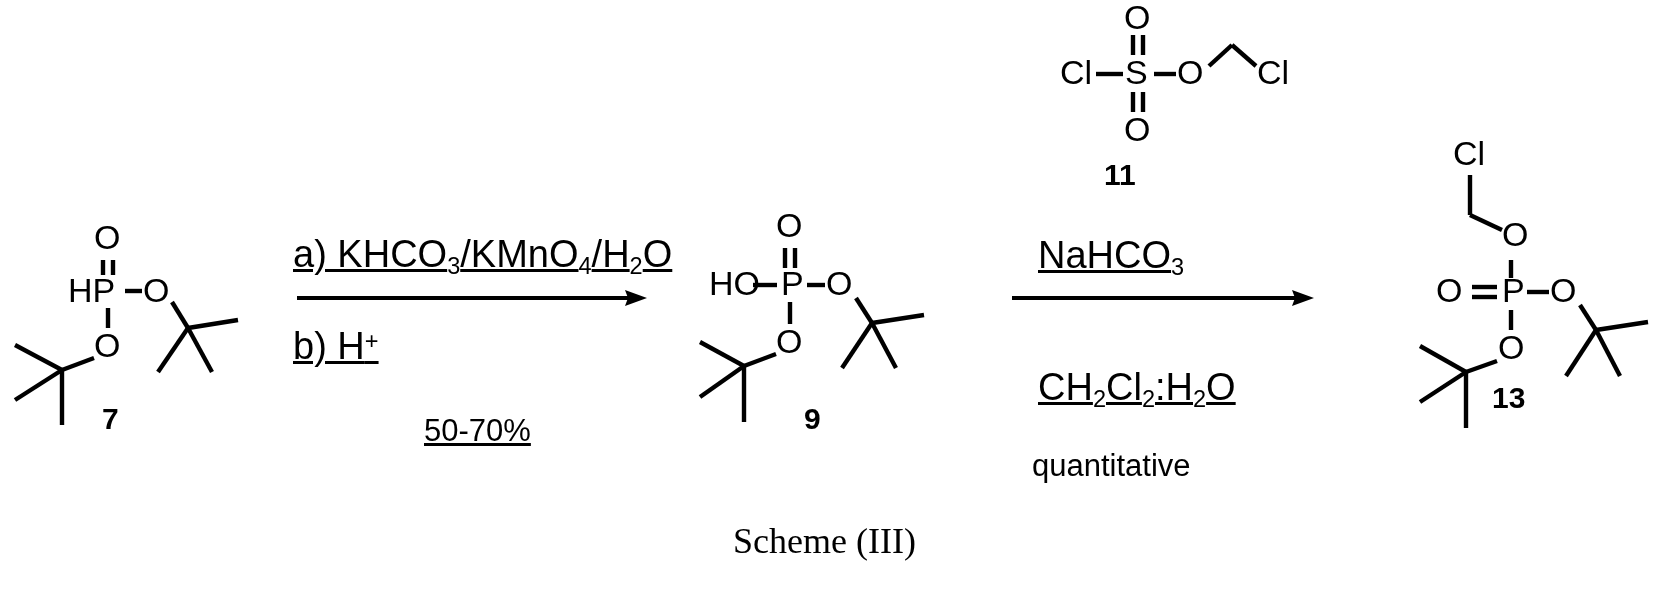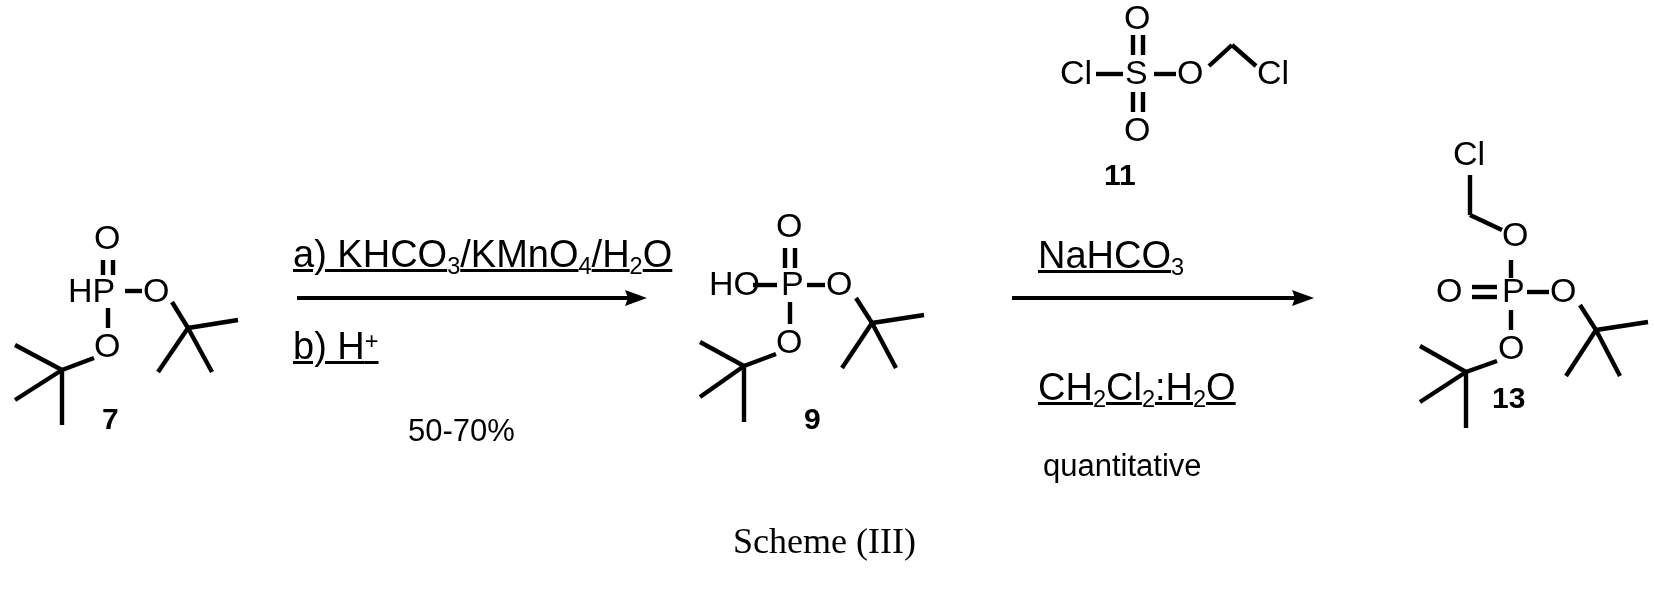--- a/index.html
+++ b/index.html
@@ -101,21 +101,21 @@
     <svg width="360" height="24" viewBox="0 0 360 24">
       <line class="bond-thin" x1="2" y1="12" x2="345" y2="12"></line>
       <polygon points="352,12 330,4 333,12 330,20" fill="#000"></polygon>
     </svg>
   </div>
 
   <div class="cond abs" style="left:293px; top:325px;text-align:right;">
     <span>b) H</span><sup>+</sup>
   </div>
 
-  <div class="yield abs" style="left:408px; top:413px;">50-70%</div>
+  <div class="yield abs" style="left:424px; top:413px;text-decoration:underline;">50-70%</div>
 
   <div class="abs" style="left:700px; top:190px; width:270px; height:250px;">
     <svg width="270" height="250" viewBox="0 0 270 250">
 
       <line class="bond" x1="85" y1="58" x2="85" y2="78"></line>
       <line class="bond" x1="95" y1="58" x2="95" y2="78"></line>
 
       <line class="bond" x1="53" y1="95" x2="77" y2="95"></line>
 
       <line class="bond" x1="107" y1="95" x2="125" y2="95"></line>
@@ -175,21 +175,21 @@
       <line class="bond-thin" x1="2" y1="12" x2="296" y2="12"></line>
       <polygon points="304,12 282,4 285,12 282,20" fill="#000"></polygon>
     </svg>
   </div>
 
 
   <div class="cond abs" style="left:1038px; top:366px;">
     <span>CH</span><sub>2</sub><span>Cl</span><sub>2</sub><span>:H</span><sub>2</sub><span>O</span>
   </div>
 
-  <div class="yield abs" style="left:1032px; top:448px;margin-left:11px;">quantitative</div>
+  <div class="yield abs" style="left:1032px; top:448px;">quantitative</div>
 
   <div class="abs" style="left:1330px; top:130px; width:324px; height:300px;">
     <svg width="324" height="300" viewBox="0 0 324 300">
 
       <line class="bond" x1="140" y1="45" x2="140" y2="85"></line>
 
       <line class="bond" x1="140" y1="85" x2="172" y2="100"></line>
 
       <line class="bond" x1="181" y1="130" x2="181" y2="148"></line>
 

